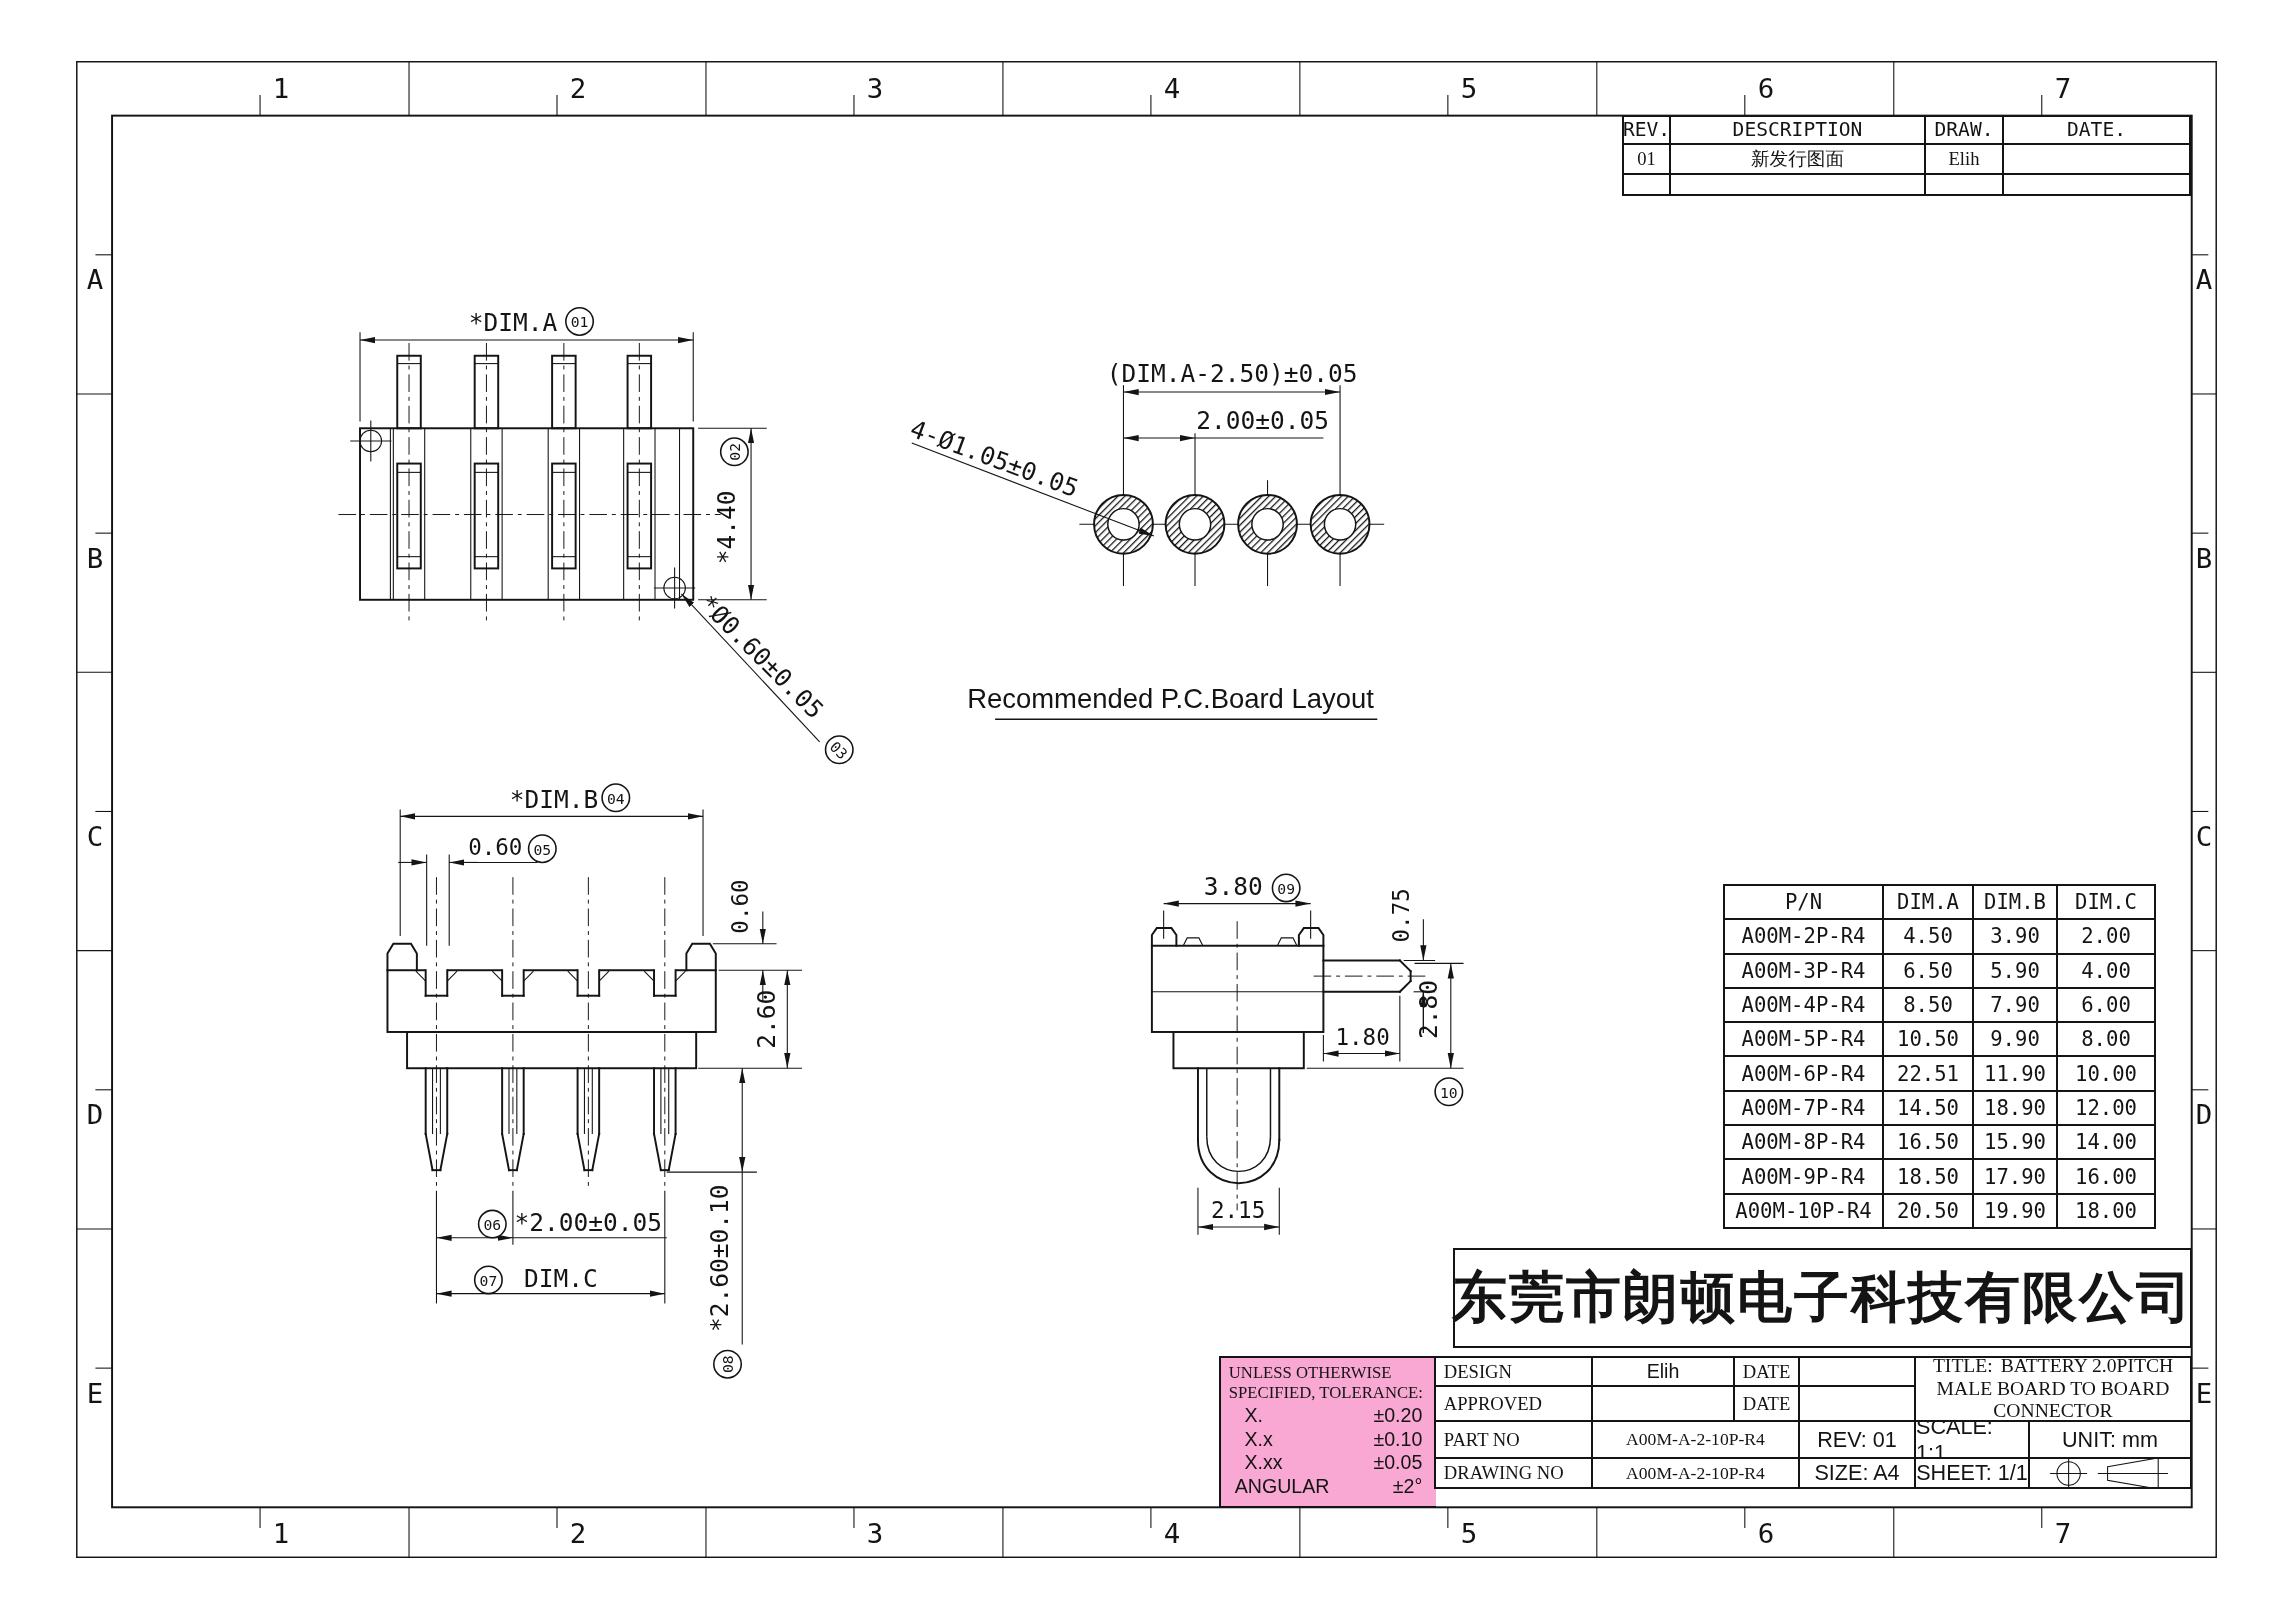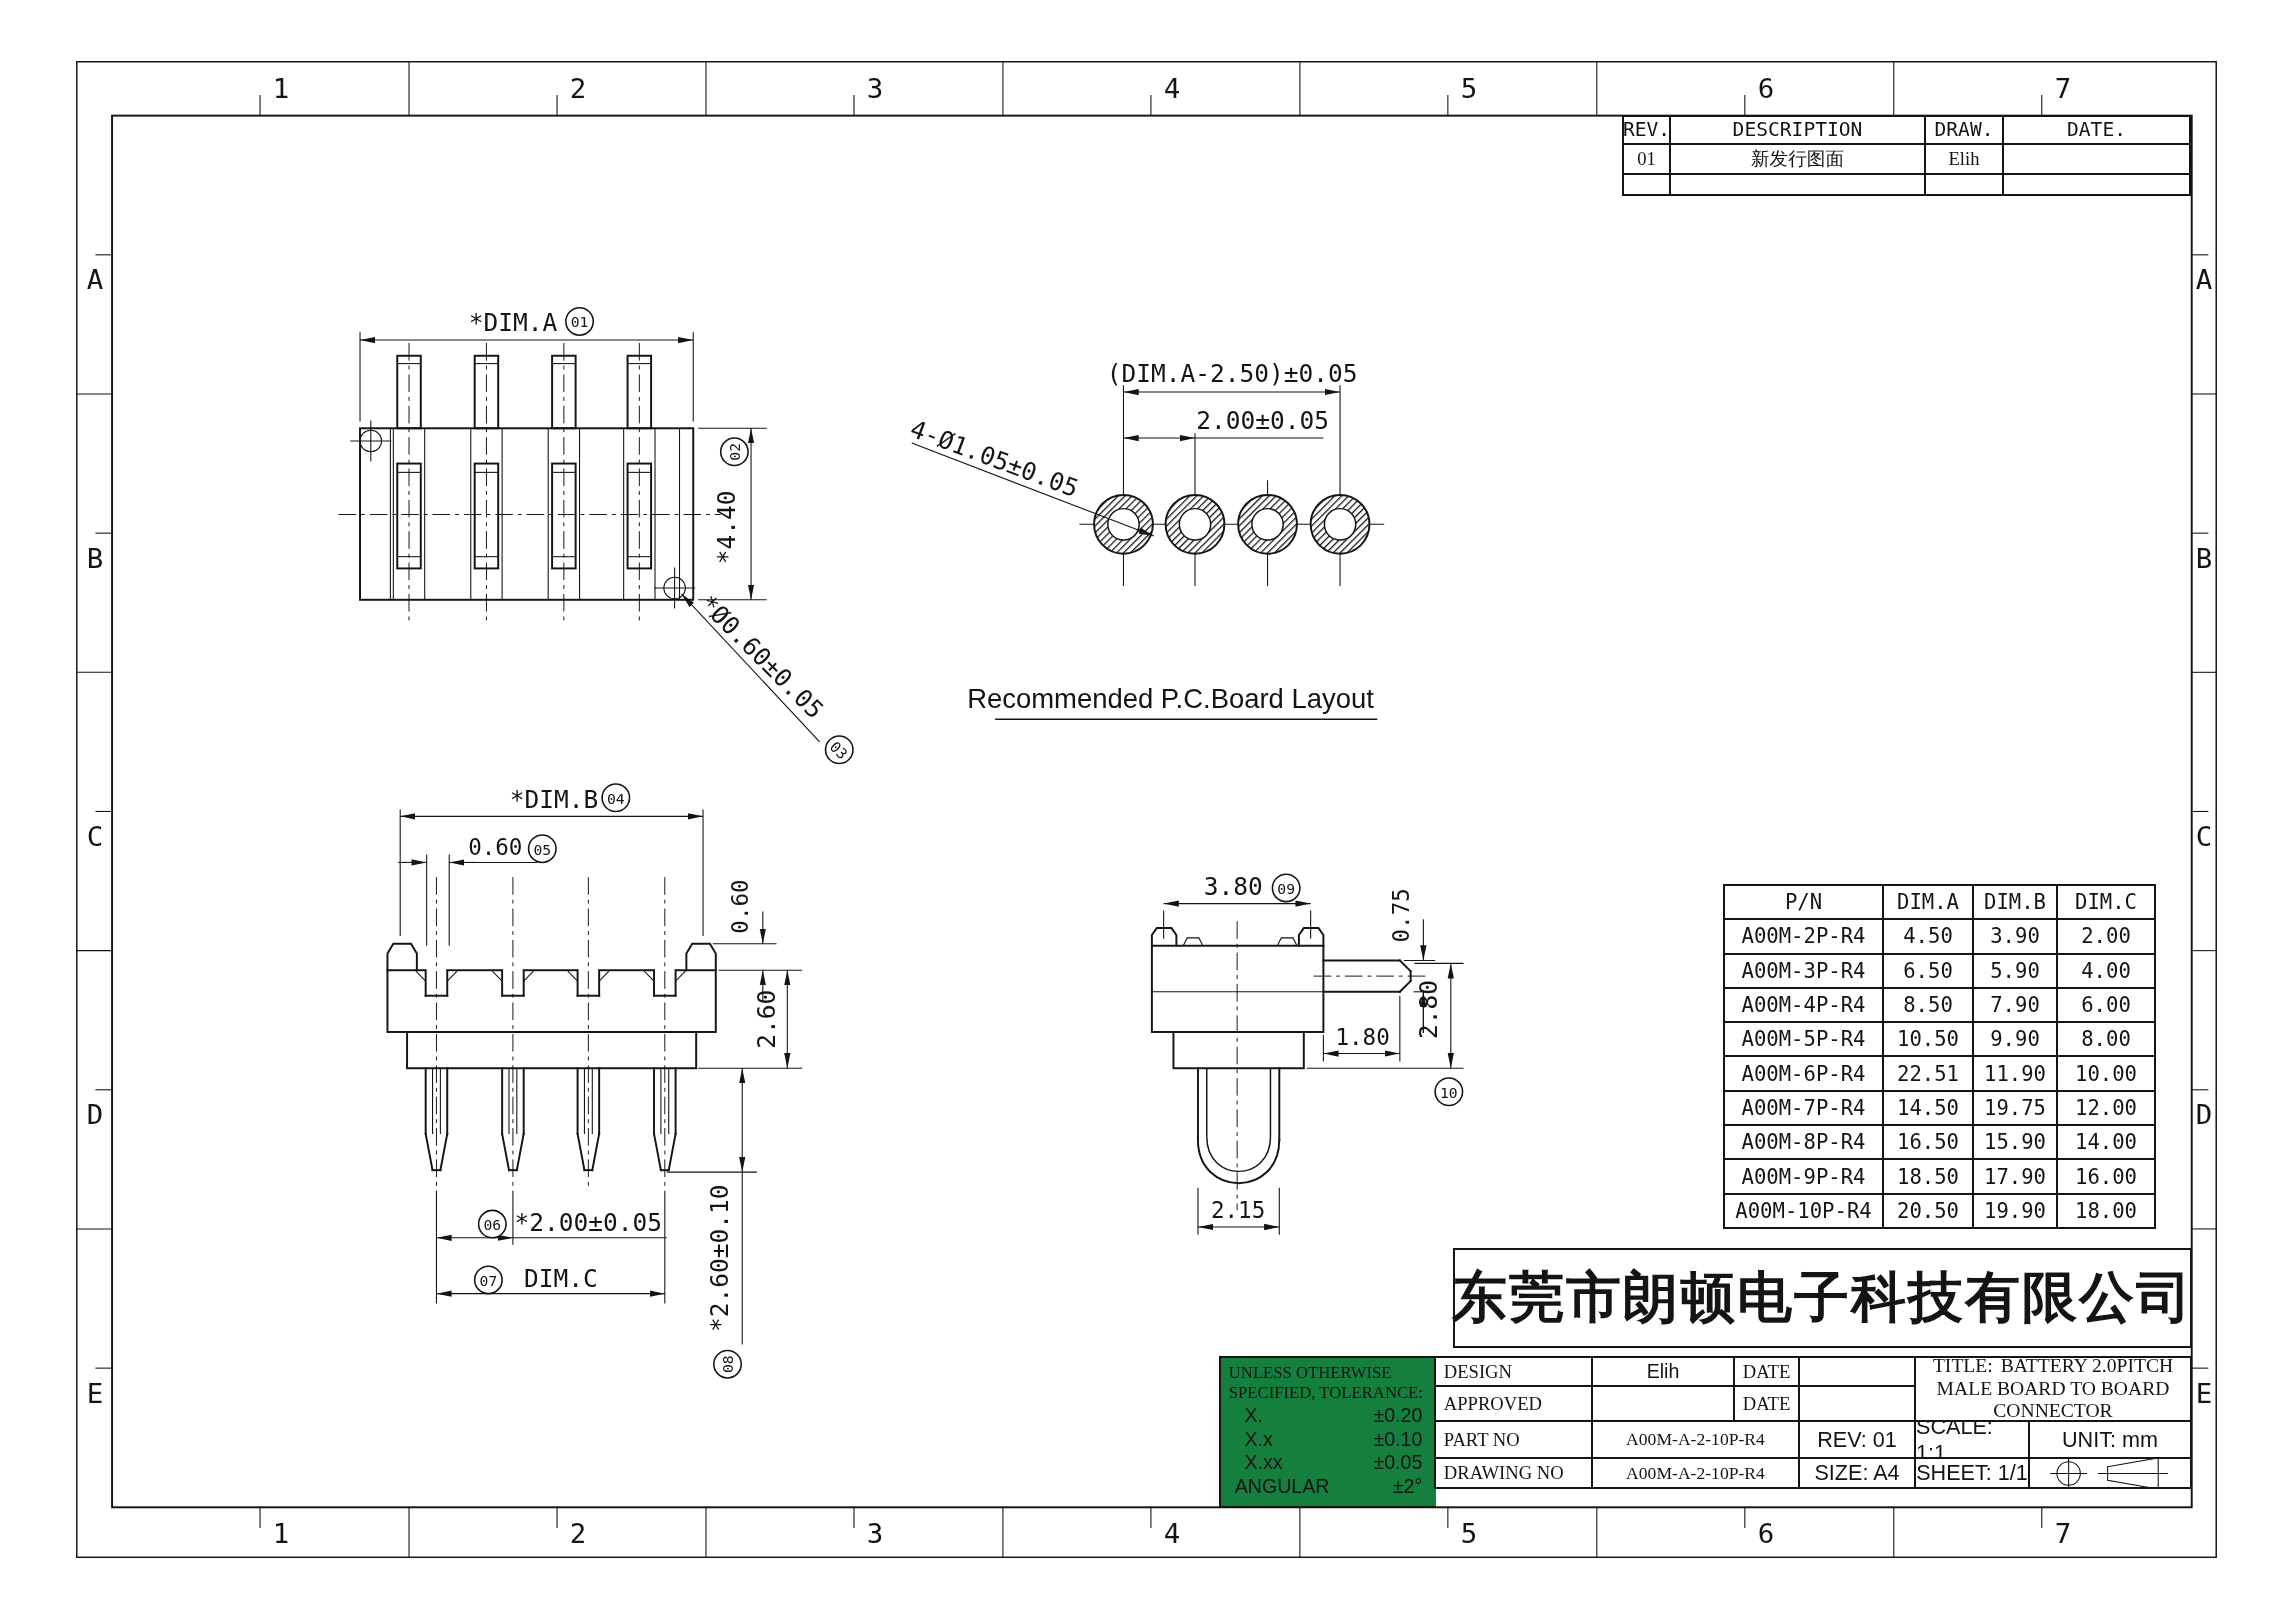--- a/index.html
+++ b/index.html
@@ -28,21 +28,21 @@
   .serif19{font:18.6px "Liberation Serif",serif;}
   .serif18{font:17.6px "Liberation Serif",serif;}
   .sans22{font:21.6px "Liberation Sans",sans-serif;}
   .alignL{justify-content:flex-start;padding-left:7.8px;}
   
   .banner{position:absolute;left:1453px;top:1248px;width:739px;height:100px;border:2px solid #141414;
           box-sizing:border-box;display:flex;align-items:center;justify-content:center;
           font:bold 55px "DejaVu Sans",sans-serif;letter-spacing:2px;white-space:nowrap;}
   
   .tolbox{position:absolute;left:1219px;top:1356px;width:217px;height:152px;border:2px solid #141414;
-          border-right:none;box-sizing:border-box;background:#15803d;padding:4.9px 9.8px 0 7.8px;}
+          border-right:none;box-sizing:border-box;background:#f9a8d4;padding:4.9px 9.8px 0 7.8px;}
   .tol-h{font:16.7px "Liberation Serif",serif;line-height:20.6px;white-space:nowrap;}
   .tol-row{display:flex;justify-content:space-between;font:19.6px "Liberation Sans",sans-serif;
            line-height:23.5px;padding:0 3.9px 0 15.7px;}
   .titlebox{display:flex;flex-direction:column;justify-content:center;align-items:center;
             font:19.6px "Liberation Serif",serif;line-height:22.5px;}
   .titlefirst{display:flex;align-items:baseline;gap:8px;}
 </style>
 </head>
 <body>
 
@@ -395,21 +395,21 @@
   <div class="cell mono21">A00M-5P-R4</div>
   <div class="cell mono21">10.50</div>
   <div class="cell mono21">9.90</div>
   <div class="cell mono21">8.00</div>
   <div class="cell mono21">A00M-6P-R4</div>
   <div class="cell mono21">22.51</div>
   <div class="cell mono21">11.90</div>
   <div class="cell mono21">10.00</div>
   <div class="cell mono21">A00M-7P-R4</div>
   <div class="cell mono21">14.50</div>
-  <div class="cell mono21">19.75</div>
+  <div class="cell mono21">18.90</div>
   <div class="cell mono21">12.00</div>
   <div class="cell mono21">A00M-8P-R4</div>
   <div class="cell mono21">16.50</div>
   <div class="cell mono21">15.90</div>
   <div class="cell mono21">14.00</div>
   <div class="cell mono21">A00M-9P-R4</div>
   <div class="cell mono21">18.50</div>
   <div class="cell mono21">17.90</div>
   <div class="cell mono21">16.00</div>
   <div class="cell mono21">A00M-10P-R4</div>

